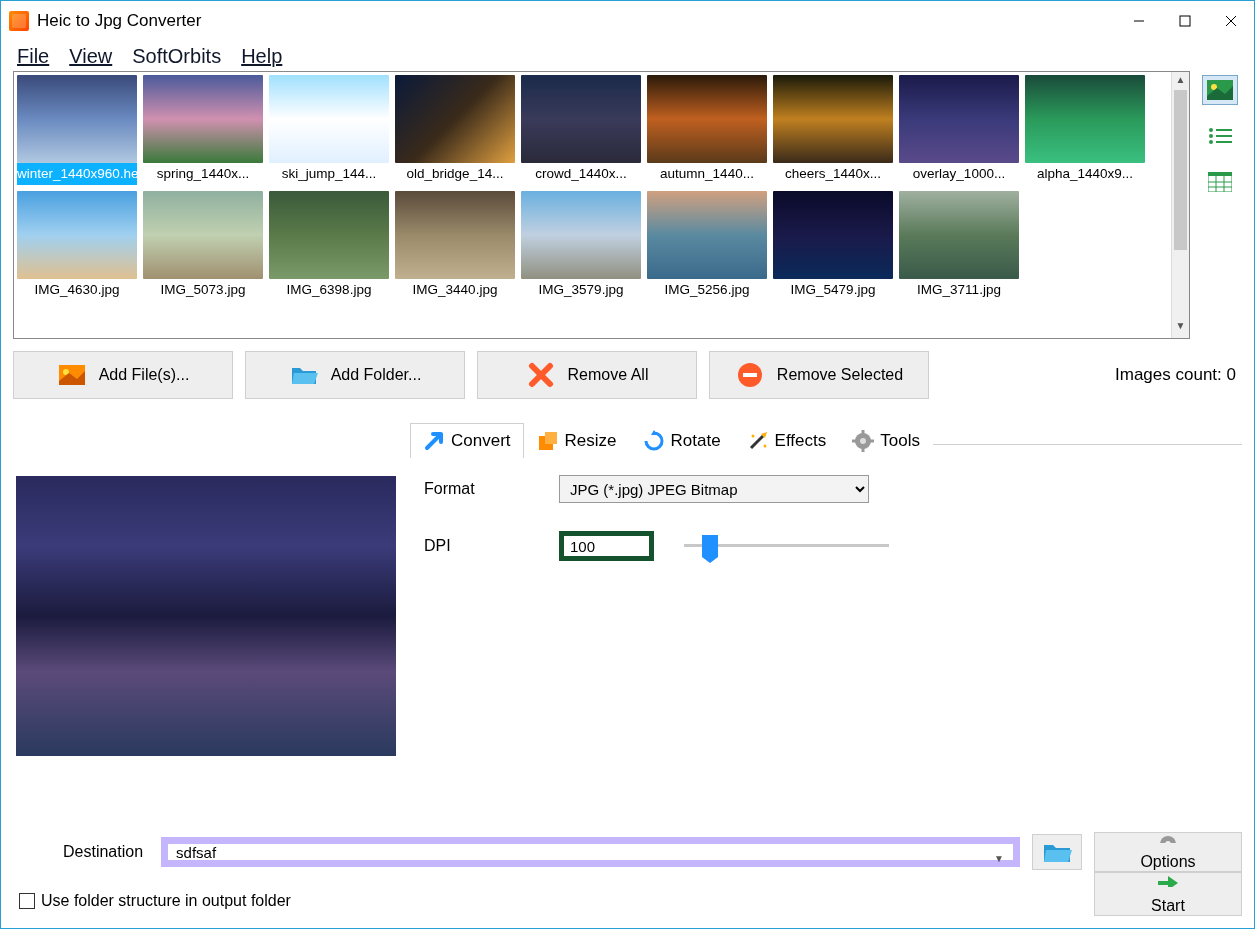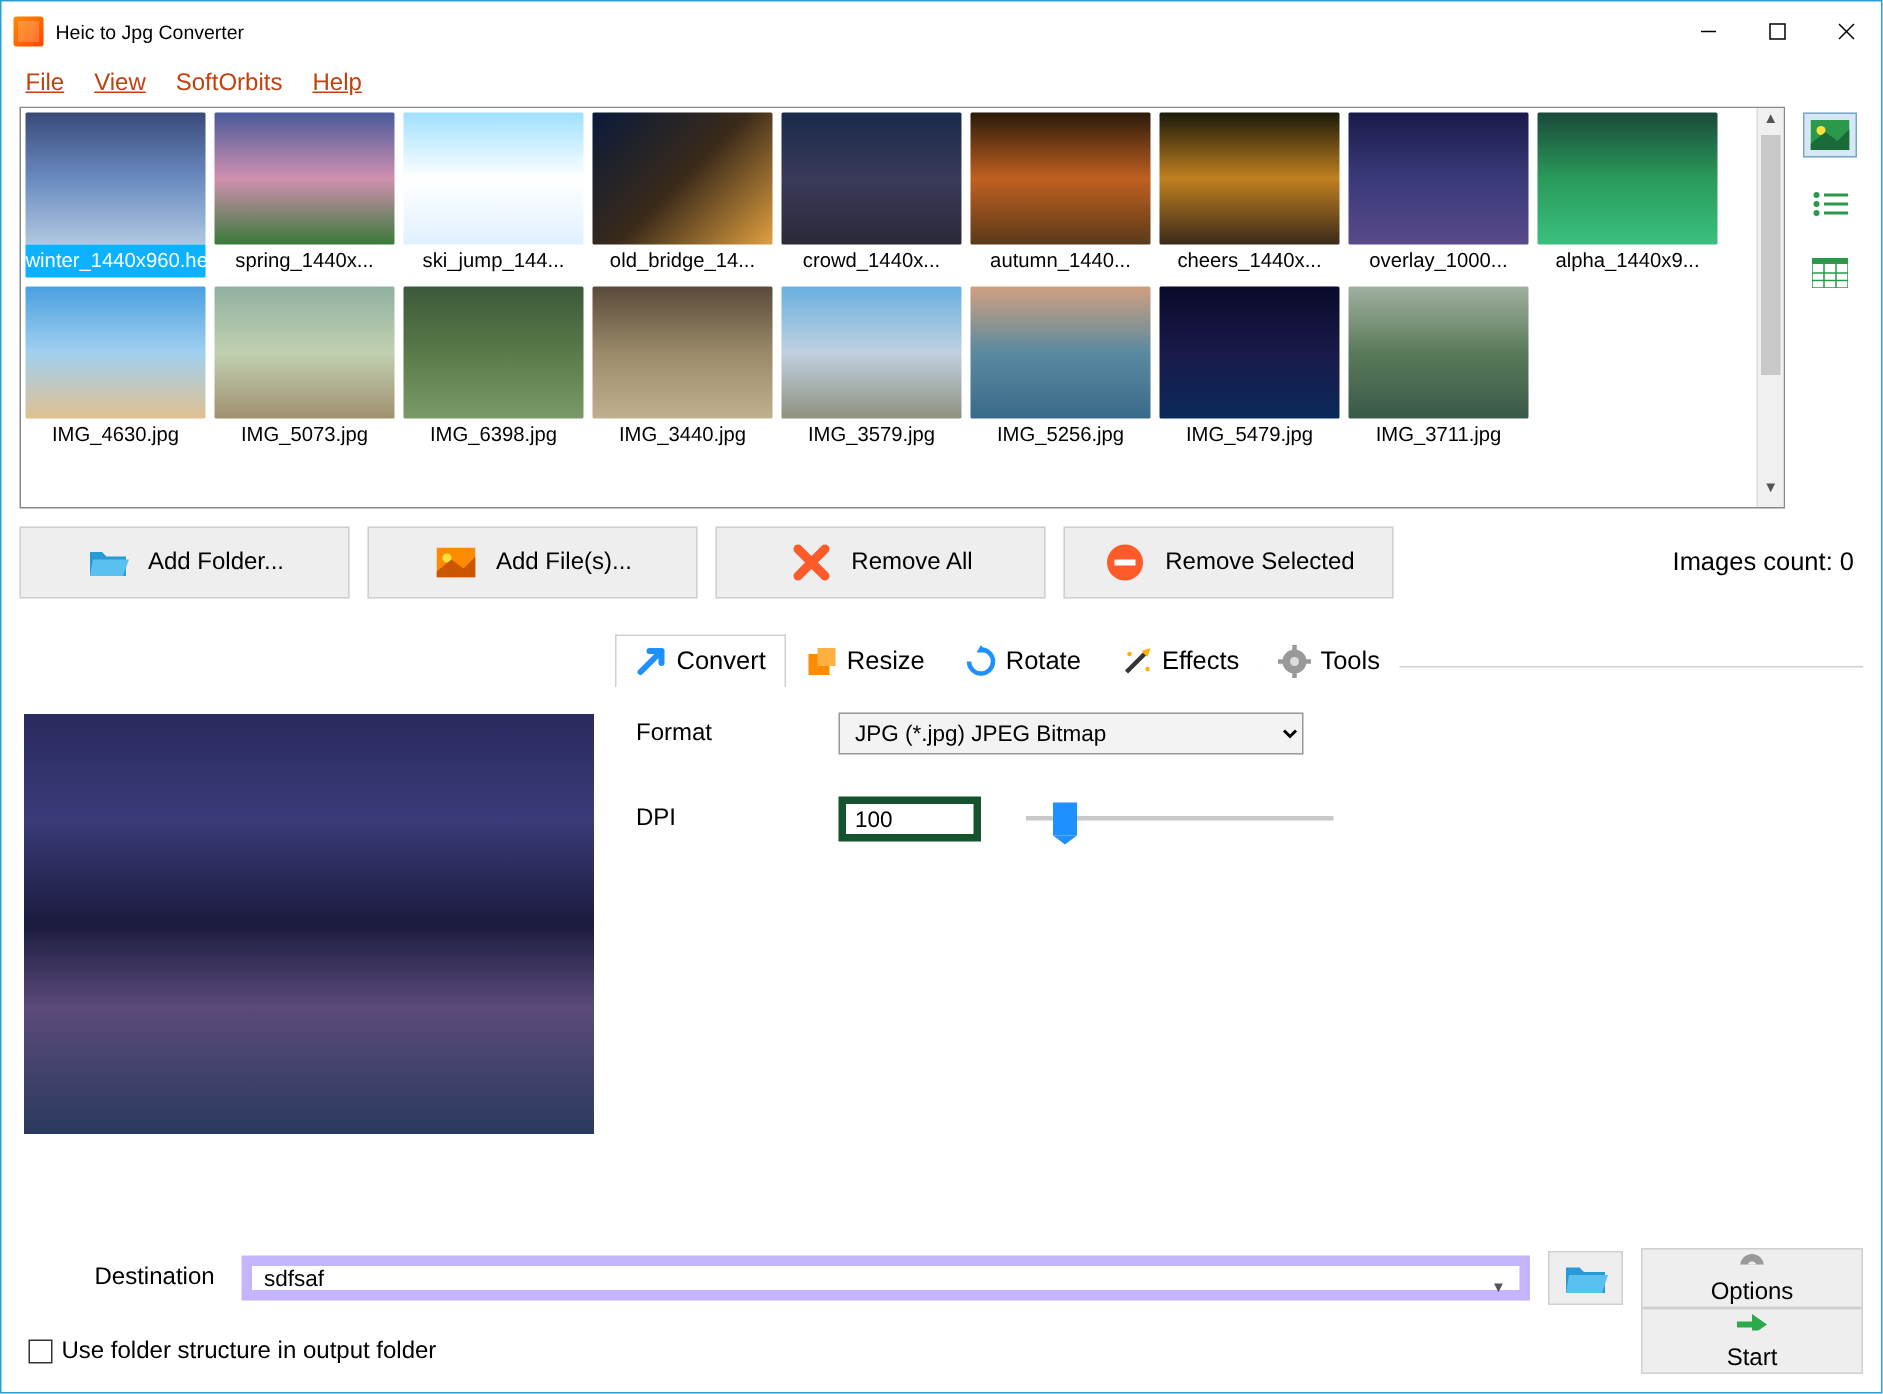--- a/index.html
+++ b/index.html
@@ -1,24 +1,24 @@
 <!DOCTYPE html>
 <html><head>
 <meta charset="utf-8">
 <style>
 * { box-sizing: border-box; margin: 0; padding: 0; font-family: "Segoe UI", Tahoma, sans-serif; }
 body { width: 1255px; height: 929px; background: #fff; border: 1px solid #2a9fd6; display: flex; flex-direction: column; overflow: hidden; }
 .titlebar { height: 40px; display: flex; align-items: center; padding: 0 0 0 8px; }
 .titlebar .app-icon { width: 20px; height: 20px; margin-right: 8px; background: linear-gradient(135deg,#ff8c00,#ff4500); border-radius: 2px; position: relative; }
 .titlebar .app-icon::after { content:""; position:absolute; inset:3px; background:#fff3; border-radius:1px; }
-.titlebar .title { font-size: 13px; color: #000; }
+.titlebar .title { font-size: 17px; color: #000; }
 .titlebar .winbtns { margin-left: auto; display: flex; }
 .titlebar .winbtn { width: 46px; height: 40px; display: flex; align-items: center; justify-content: center; }
 .menubar { height: 30px; display: flex; align-items: center; padding: 0 8px; gap: 4px; }
-.menubar .menuitem { padding: 2px 8px; font-size: 16px; color: #c2410c; }
+.menubar .menuitem { padding: 2px 8px; font-size: 20px; color: #0f172a; }
 .menubar .ul { text-decoration: underline; }
 .content { flex: 1; display: flex; flex-direction: column; padding: 0 12px 12px 12px; overflow: hidden; }
 .upper { display: flex; gap: 8px; }
 .gallery-wrap { flex: 1; border: 1px solid #888; height: 268px; position: relative; display: flex; }
 .gallery { flex: 1; overflow: hidden; padding: 3px; display: flex; flex-wrap: wrap; gap: 6px; align-content: flex-start; }
 .thumb { width: 120px; display: flex; flex-direction: column; align-items: center; }
 .thumb .img { width: 120px; height: 88px; border-radius: 1px; }
 .thumb .cap { font-size: 13.5px; text-align: center; width: 120px; white-space: nowrap; overflow: hidden; text-overflow: ellipsis; padding: 2px 0; line-height: 1.3; }
 .thumb.sel .cap { background: #0cb1ff; color: #fff; white-space: normal; overflow: visible; }
 .gallery-scroll { width: 18px; background: #f0f0f0; display: flex; flex-direction: column; align-items: center; justify-content: space-between; padding: 2px 0; border-left: 1px solid #ddd; }
@@ -203,36 +203,36 @@
             <line x1="8" y1="4" x2="8" y2="20" stroke="#2a9a4a"></line>
             <line x1="16" y1="4" x2="16" y2="20" stroke="#2a9a4a"></line>
           </svg>
       </div>
     </div>
   </div>
 
   <div class="toolbar">
     <div class="tbtn wide">
       <div class="ticon">
-          <svg width="28" height="22">
-            <path d="M2 4 H10 L13 7 H26 V20 H2 Z" fill="#2a9ad6"></path>
-            <path d="M4 9 H28 L24 20 H2 Z" fill="#5ac0f0"></path>
-          </svg>
-        </div>
-      <span>Add Folder...</span>
-    </div>
-    <div class="tbtn wide">
-      <div class="ticon">
           <svg width="26" height="20">
             <rect width="26" height="20" fill="#ff8c00"></rect>
             <circle cx="7" cy="7" r="3" fill="#ffe040"></circle>
             <path d="M0 16 L10 8 L18 14 L26 6 V20 H0 Z" fill="#cc5500"></path>
           </svg>
         </div>
       <span>Add File(s)...</span>
+    </div>
+    <div class="tbtn wide">
+      <div class="ticon">
+          <svg width="28" height="22">
+            <path d="M2 4 H10 L13 7 H26 V20 H2 Z" fill="#2a9ad6"></path>
+            <path d="M4 9 H28 L24 20 H2 Z" fill="#5ac0f0"></path>
+          </svg>
+        </div>
+      <span>Add Folder...</span>
     </div>
     <div class="tbtn wide">
       <div class="ticon">
           <svg width="26" height="26">
             <line x1="4" y1="4" x2="22" y2="22" stroke="#ff5a2a" stroke-width="6" stroke-linecap="round"></line>
             <line x1="22" y1="4" x2="4" y2="22" stroke="#ff5a2a" stroke-width="6" stroke-linecap="round"></line>
           </svg>
         </div>
       <span>Remove All</span>
     </div>

